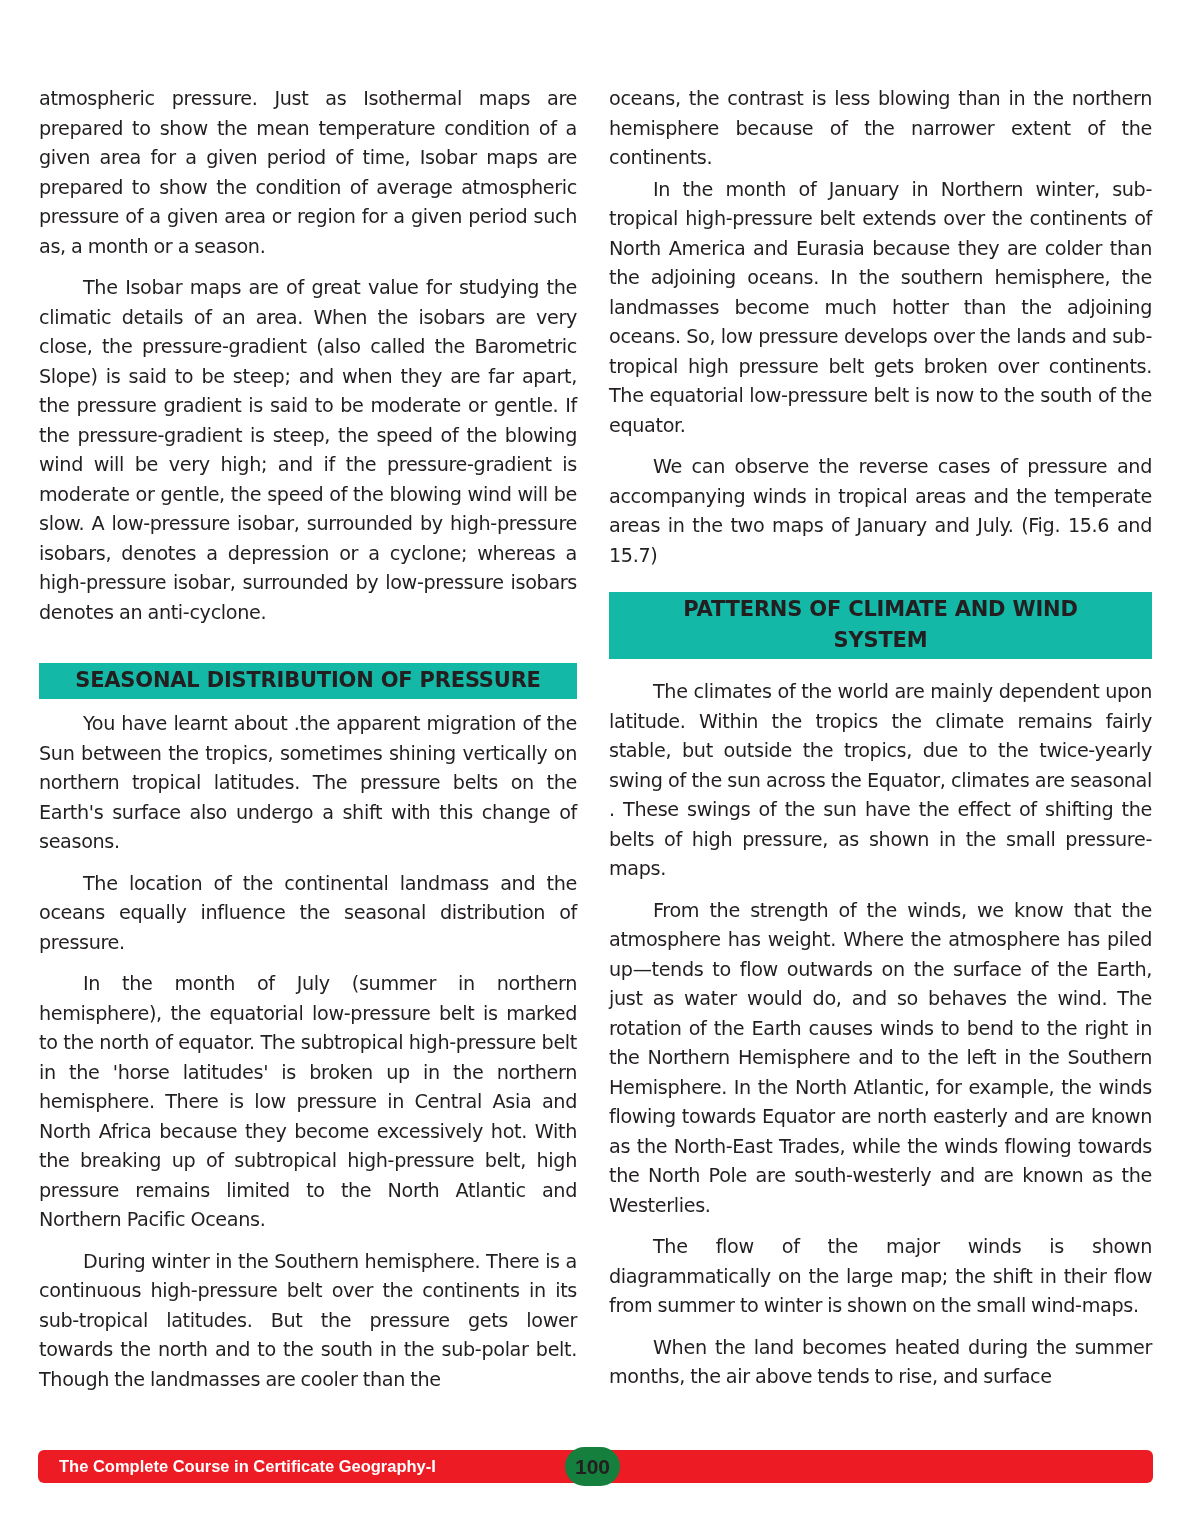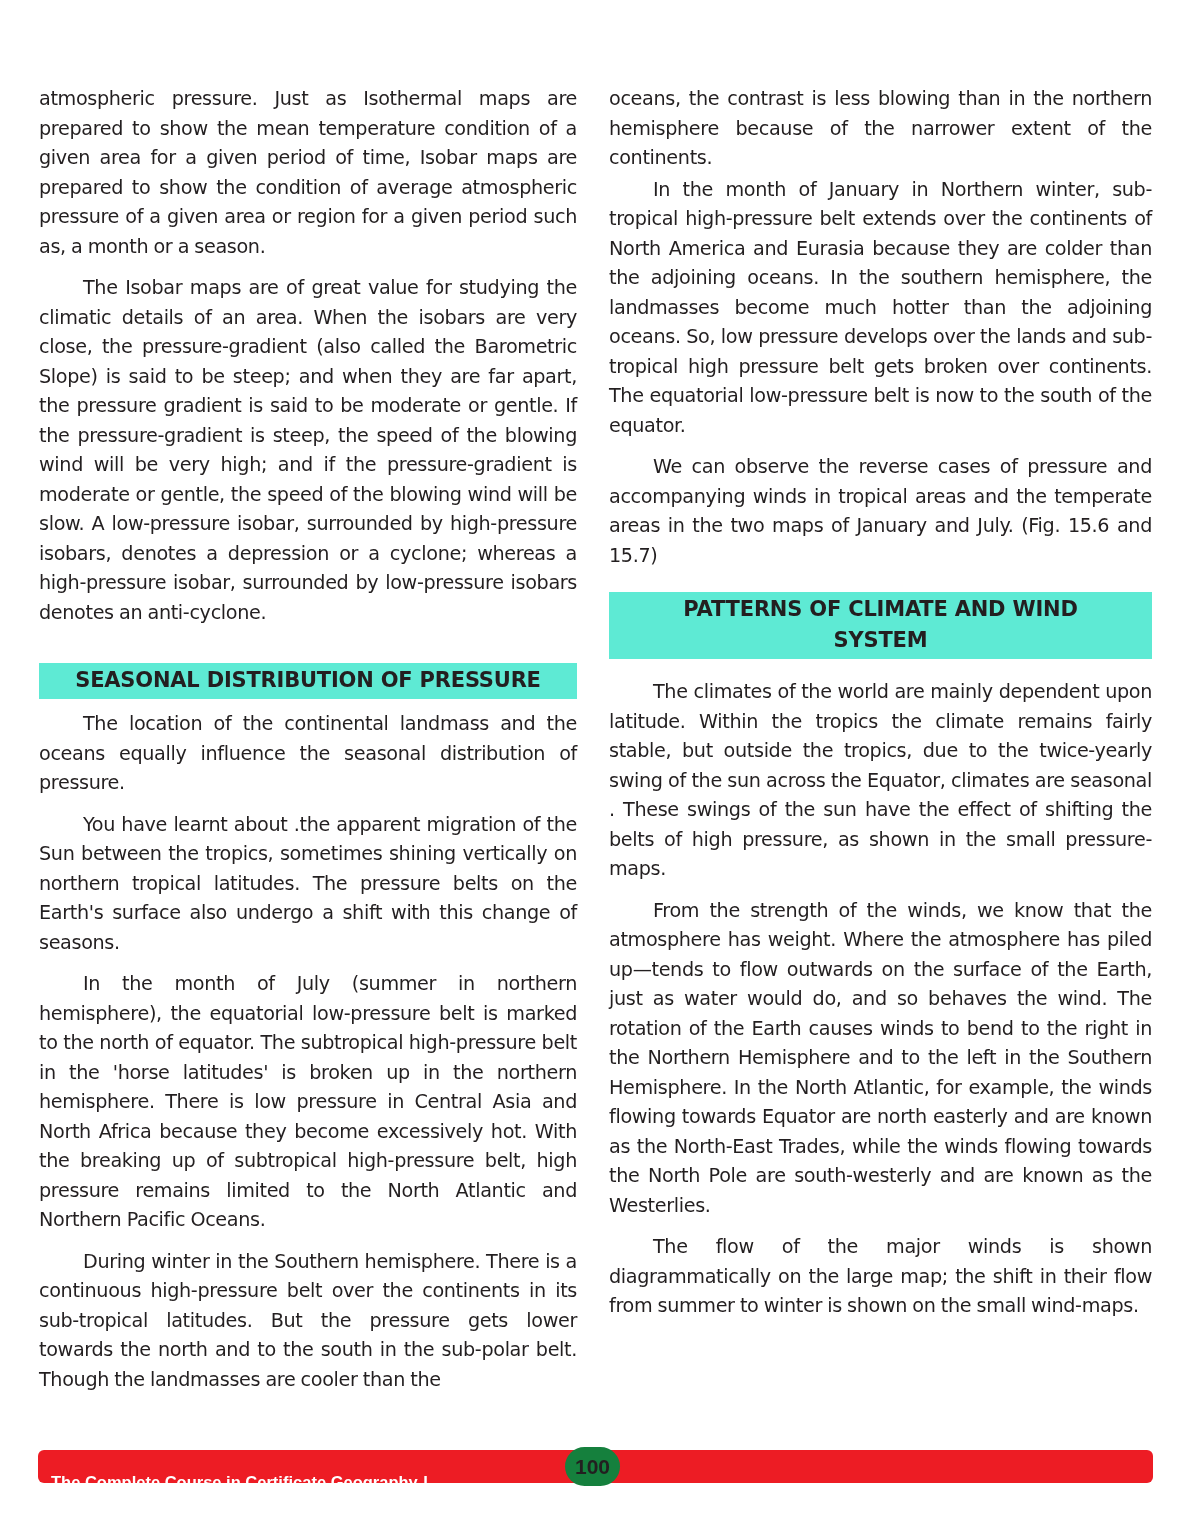--- a/index.html
+++ b/index.html
@@ -25,49 +25,48 @@
       font-size: 19.2px;
       line-height: 29.5px;
       text-align: justify;
       margin: 0 0 12px 0;
       letter-spacing: -0.35px;
       word-spacing: -0.5px;
     }
     .para.indent { text-indent: 44px; }
     .para.tight { margin-bottom: 2px; }
     .section-head {
-      background: #5eead4;
+      background: #14b8a6;
       color: #231f20;
       font-weight: bold;
       font-size: 21px;
       line-height: 31px;
       text-align: center;
       padding: 2px 30px 3px 30px;
       margin: 0 0 10px 0;
       letter-spacing: -0.2px;
     }
     .footer-bar {
       position: absolute;
       left: 38px;
       top: 1450px;
       width: 1115px;
       height: 33px;
       background: #ed1c24;
       border-radius: 6px;
     }
     .footer-title {
       position: absolute;
-      left: 13px;
+      left: 21px;
       top: 0;
       line-height: 33px;
       color: #ffffff;
       font-weight: bold;
       font-size: 16.5px;
       font-family: "Liberation Sans", "DejaVu Sans", sans-serif;
-      margin-top: 16px;
     }
     .page-number {
       position: absolute;
       left: 527px;
       top: -3px;
       width: 55px;
       height: 39px;
       background: #15803d;
       border-radius: 20px;
       text-align: center;
@@ -78,32 +77,33 @@
       font-family: "Liberation Sans", "DejaVu Sans", sans-serif;
     }
   </style>
 </head>
 <body>
 
 <div class="col col-left">
   <p class="para">atmospheric pressure. Just as Isothermal maps are prepared to show the mean temperature condition of a given area for a given period of time, Isobar maps are prepared to show the condition of average atmospheric pressure of a given area or region for a given period such as, a month or a season.</p>
   <p class="para indent">The Isobar maps are of great value for studying the climatic details of an area. When the isobars are very close, the pressure-gradient (also called the Barometric Slope) is said to be steep; and when they are far apart, the pressure gradient is said to be moderate or gentle. If the pressure-gradient is steep, the speed of the blowing wind will be very high; and if the pressure-gradient is moderate or gentle, the speed of the blowing wind will be slow. A low-pressure isobar, surrounded by high-pressure isobars, denotes a depression or a cyclone; whereas a high-pressure isobar, surrounded by low-pressure isobars denotes an anti-cyclone.</p>
   <div class="section-head" style="margin-top:36px;">SEASONAL DISTRIBUTION OF PRESSURE</div>
+  <p class="para indent">You have learnt about .the apparent migration of the Sun between the tropics, sometimes shining vertically on northern tropical latitudes. The pressure belts on the Earth's surface also undergo a shift with this change of seasons.</p>
   <p class="para indent">The location of the continental landmass and the oceans equally influence the seasonal distribution of pressure.</p>
-  <p class="para indent">You have learnt about .the apparent migration of the Sun between the tropics, sometimes shining vertically on northern tropical latitudes. The pressure belts on the Earth's surface also undergo a shift with this change of seasons.</p>
   <p class="para indent">In the month of July (summer in northern hemisphere), the equatorial low-pressure belt is marked to the north of equator. The subtropical high-pressure belt in the 'horse latitudes' is broken up in the northern hemisphere. There is low pressure in Central Asia and North Africa because they become excessively hot. With the breaking up of subtropical high-pressure belt, high pressure remains limited to the North Atlantic and Northern Pacific Oceans.</p>
   <p class="para indent">During winter in the Southern hemisphere. There is a continuous high-pressure belt over the continents in its sub-tropical latitudes. But the pressure gets lower towards the north and to the south in the sub-polar belt. Though the landmasses are cooler than the</p>
 </div>
 
 <div class="col col-right">
   <p class="para tight">oceans, the contrast is less blowing than in the northern hemisphere because of the narrower extent of the continents.</p>
   <p class="para indent">In the month of January in Northern winter, sub-tropical high-pressure belt extends over the continents of North America and Eurasia because they are colder than the adjoining oceans. In the southern hemisphere, the landmasses become much hotter than the adjoining oceans. So, low pressure develops over the lands and sub-tropical high pressure belt gets broken over continents. The equatorial low-pressure belt is now to the south of the equator.</p>
   <p class="para indent">We can observe the reverse cases of pressure and accompanying winds in tropical areas and the temperate areas in the two maps of January and July. (Fig. 15.6 and 15.7)</p>
   <div class="section-head" style="margin-top:22px; margin-bottom:18px;">PATTERNS OF CLIMATE AND WIND SYSTEM</div>
   <p class="para indent">The climates of the world are mainly dependent upon latitude. Within the tropics the climate remains fairly stable, but outside the tropics, due to the twice-yearly swing of the sun across the  Equator, climates are seasonal . These swings of the sun have the effect of shifting the belts of high pressure, as shown in the small pressure-maps.</p>
   <p class="para indent">From the strength of the winds, we know that the atmosphere has weight. Where  the atmosphere has piled up—tends to flow outwards on the surface of the Earth, just as water would do, and so behaves the wind. The rotation of the Earth causes winds to bend to the right in the Northern Hemisphere and to the left in the Southern Hemisphere. In the North Atlantic, for example, the winds flowing towards Equator are north easterly and are known as the North-East Trades, while the winds flowing towards the North Pole are south-westerly and are known as the Westerlies.</p>
   <p class="para indent">The flow of the major winds is shown diagrammatically on the large map; the shift in their flow from summer to winter is shown on the small wind-maps.</p>
+  <p class="para indent">When the land becomes heated during the summer months, the air above tends to rise, and surface</p>
 </div>
 
 <div class="footer-bar">
   <span class="footer-title">The Complete Course in Certificate Geography-I</span>
   <span class="page-number">100</span>
 </div>
 
 </body></html>

